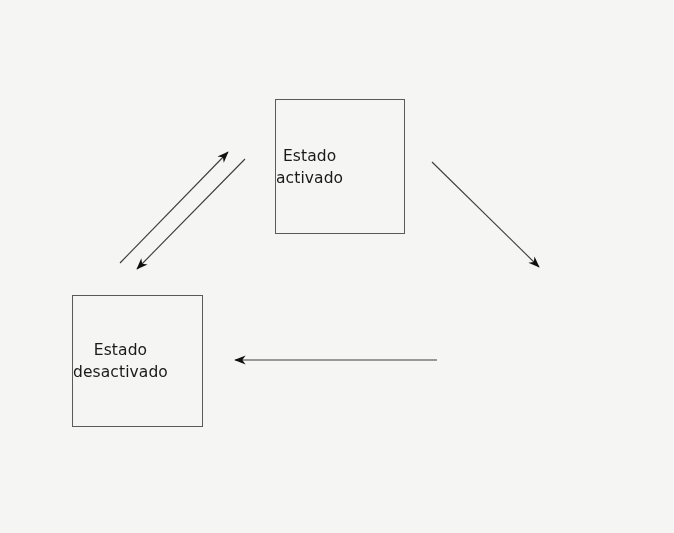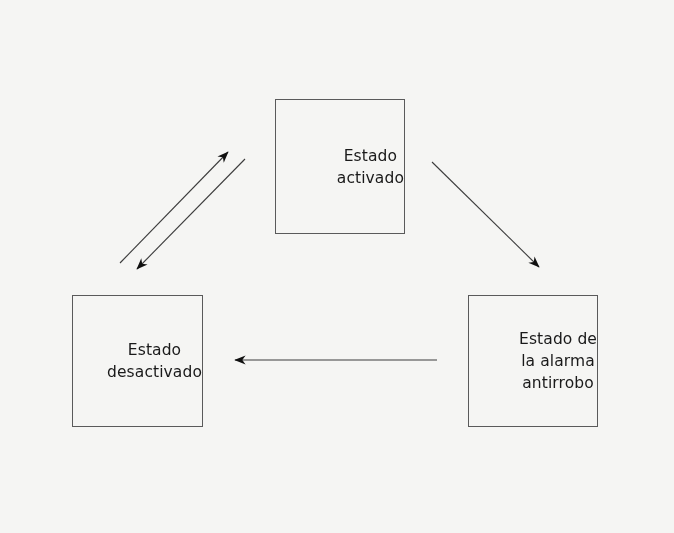--- a/index.html
+++ b/index.html
@@ -26,21 +26,21 @@
     width: 674px;
     height: 533px;
   }
   .state-box {
     position: absolute;
     box-sizing: border-box;
     border: 1px solid #5a5a5a;
     background: #f5f5f3;
     display: flex;
     align-items: center;
-    justify-content: flex-end;
+    justify-content: flex-start;
   }
   .state-box-label {
     font-family: "DejaVu Sans", sans-serif;
     font-size: 15.5px;
     line-height: 1.42;
     color: #1a1a1a;
     text-align: center;
     white-space: pre-line;
     letter-spacing: 0.1px;
   }
@@ -95,19 +95,14 @@
   <div class="state-box" id="box-activado">
     <span class="state-box-label">Estado
 activado</span>
   </div>
 
   <div class="state-box" id="box-desactivado">
     <span class="state-box-label">Estado
 desactivado</span>
   </div>
 
-  <div class="state-box" id="box-alarma">
-    <span class="state-box-label">Estado de
-la alarma
-antirrobo</span>
-  </div>
 
 </div>
 
 </body></html>

